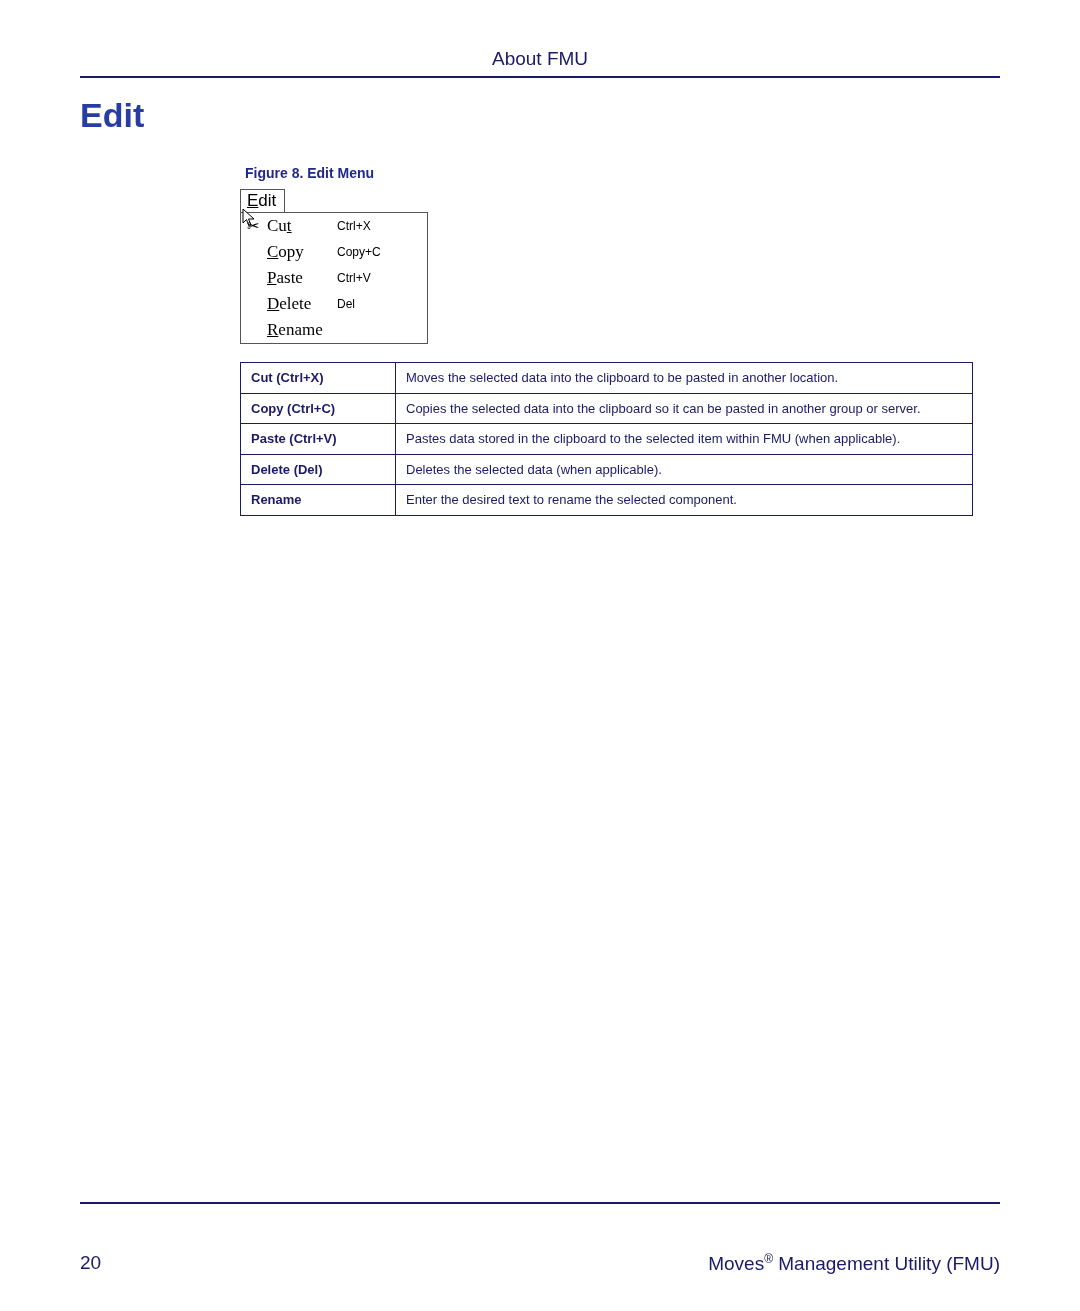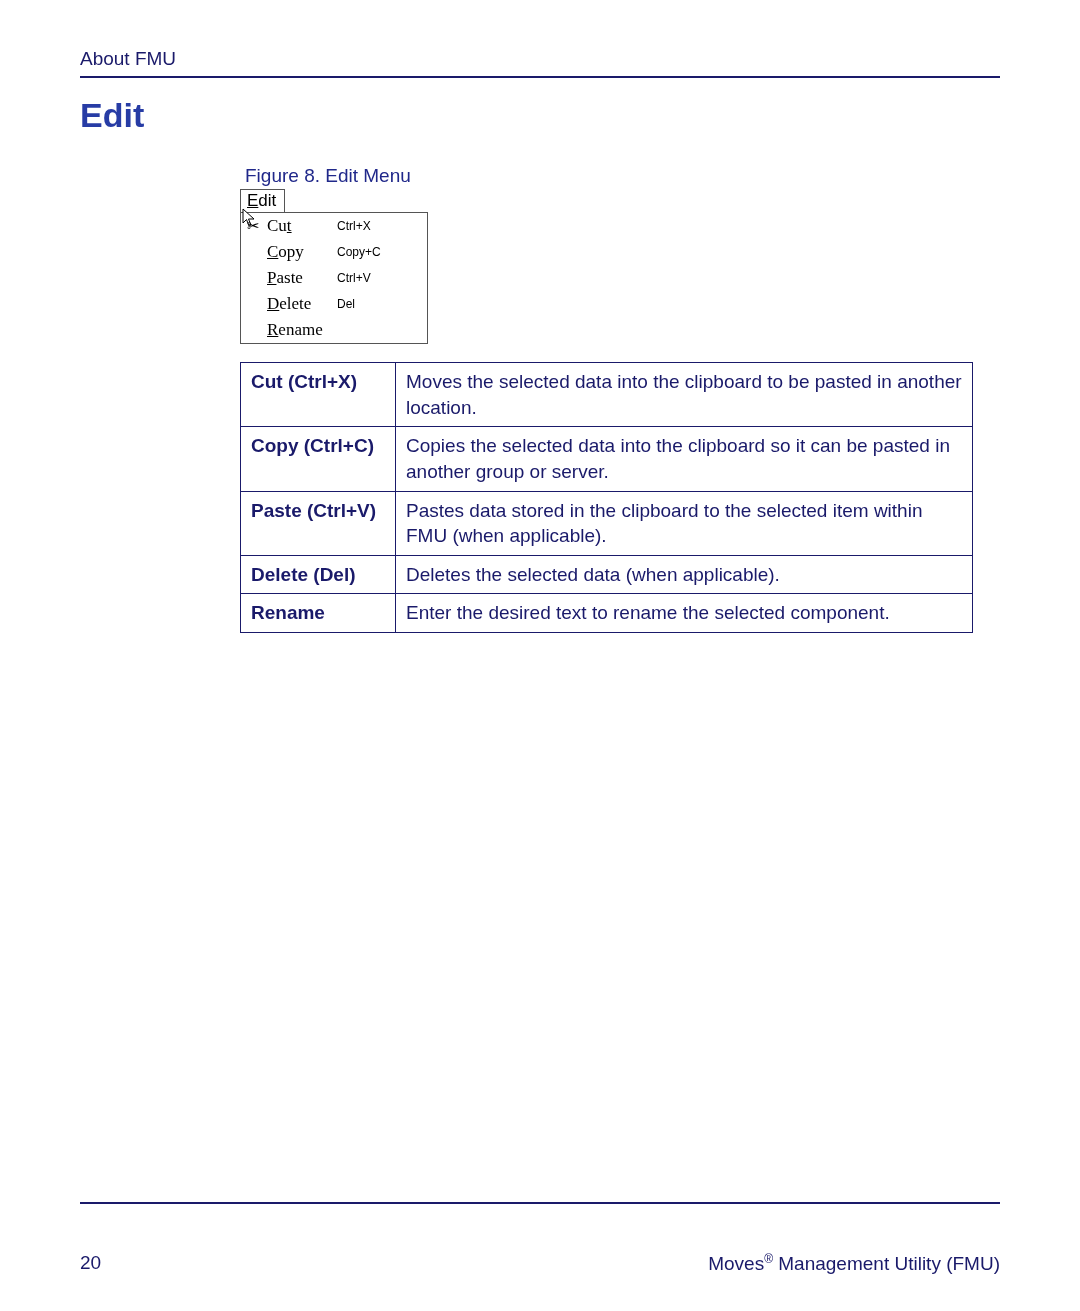--- a/index.html
+++ b/index.html
@@ -10,41 +10,41 @@
     font-family: Arial, Helvetica, sans-serif;
     color: #1a1a6a;
     width: 1080px;
   }
   .page {
     padding: 48px 80px 30px 80px;
     position: relative;
     min-height: 1311px;
   }
   .header-right {
-    text-align: left;
+    text-align: center;
     font-size: 19px;
     color: #1a1a6a;
     margin-bottom: 6px;
   }
   .hr-top {
     border: none;
     border-top: 2px solid #1a1a6a;
     margin: 0 0 18px 0;
   }
   .h1 {
     font-size: 34px;
     font-weight: bold;
     color: #273ca5;
     margin: 0 0 30px 0;
   }
   .figure-caption {
-    font-size: 19px;
-    font-weight: normal;
+    font-size: 14px;
+    font-weight: bold;
     color: #20288a;
-    margin: 0 0 2px 165px;
+    margin: 0 0 8px 165px;
   }
   
   .menu-shot {
     margin-left: 160px;
     margin-bottom: 18px;
     width: 190px;
   }
   .menubar-tab {
     display: inline-block;
     border: 1px solid #555;
@@ -95,21 +95,21 @@
   .scissors {
     font-size: 15px;
     display: inline-block;
     transform: rotate(0deg);
   }
   
   table.desc {
     border-collapse: collapse;
     width: 733px;
     margin-left: 160px;
-    font-size: 19px;
+    font-size: 13px;
     color: #1a1a6a;
   }
   table.desc td {
     border: 1px solid #1a1a6a;
     padding: 6px 10px;
     vertical-align: top;
     line-height: 1.35;
   }
   table.desc td.term {
     font-weight: bold;

